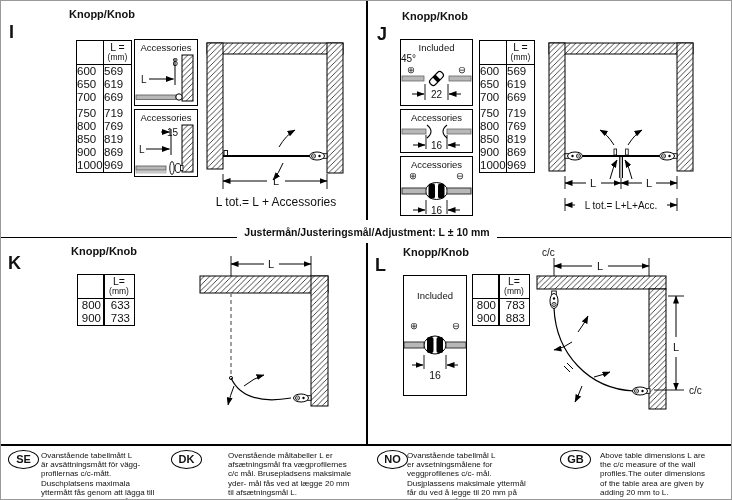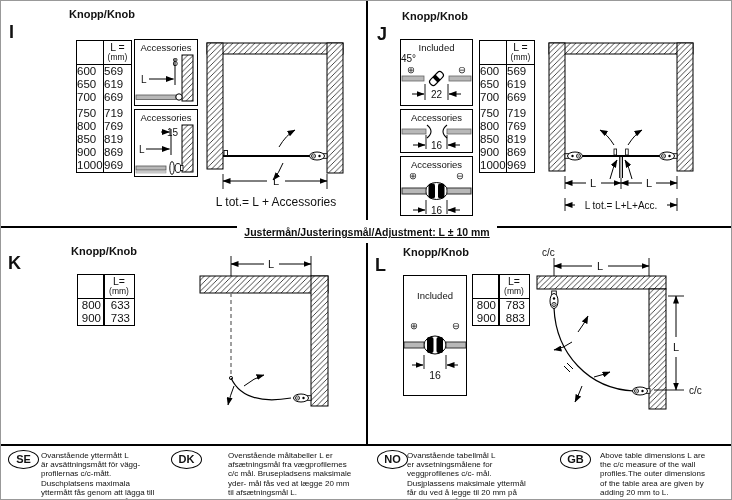--- a/index.html
+++ b/index.html
@@ -9,21 +9,21 @@
     font-family:"Liberation Sans",sans-serif;color:#111;
   }
   .page *{box-sizing:border-box;}
   svg text{font-family:"Liberation Sans",sans-serif;fill:#111;}
   .abs{position:absolute;}
   .seclabel{position:absolute;font-weight:bold;font-size:18px;line-height:18px;}
   .sectitle{position:absolute;font-weight:bold;font-size:11px;line-height:11px;}
   
   .vline{position:absolute;left:365px;width:1.5px;background:#000;}
   .hline-bottom{position:absolute;left:0;top:443px;width:732px;height:1.5px;background:#000;}
-  .adjust-band{position:absolute;left:0;top:225px;width:732px;height:12px;display:flex;align-items:flex-start;gap:7px;text-decoration:underline;}
+  .adjust-band{position:absolute;left:0;top:225px;width:732px;height:12px;display:flex;align-items:flex-end;gap:7px;}
   .adjust-band .line{flex:1;height:1.5px;background:#000;}
   .adjust-band .txt{font-weight:bold;font-size:10.5px;white-space:nowrap;}
   
   .dimtable{position:absolute;border:1.3px solid #000;background:#fff;font-size:11.5px;line-height:13px;}
   .dthead{display:flex;border-bottom:1px solid #000;}
   .dtrow{display:flex;}
   .t-ij{width:56px;}
   .t-ij .c1{width:27px;border-right:1px solid #000;text-align:right;padding-right:20px;}
   .t-ij .c2{width:27px;text-align:left;padding-right:3px;}
   .t-kl{width:58px;}
@@ -395,21 +395,21 @@
     <line x1="134" y1="52" x2="150" y2="52" stroke="#000" stroke-width="0.9"></line>
     <line x1="120" y1="146" x2="150" y2="146" stroke="#000" stroke-width="0.9"></line>
     <line x1="142" y1="52" x2="142" y2="93" stroke="#000" stroke-width="1" marker-start="url(#arr)"></line>
     <line x1="142" y1="113" x2="142" y2="146" stroke="#000" stroke-width="1" marker-end="url(#arr)"></line>
     <text x="142" y="107" font-size="11" text-anchor="middle">L</text>
     <text x="155" y="150" font-size="10">c/c</text>
   </svg>
 
   <div class="langoval" style="left:7px;top:449px;">SE</div>
   <div class="langtext" style="left:40px;top:450px;width:140px;">
-    <div>Ovanstående yttermått L</div>
+    <div>Ovanstående tabellmått L</div>
     <div>är avsättningsmått för vägg-</div>
     <div>profilernas c/c-mått.</div>
     <div>Duschplatsens maximala</div>
     <div>yttermått fås genom att lägga till</div>
     <div>20 mm till avsättningsmått L .</div>
   </div>
 
   <div class="langoval" style="left:170px;top:449px;">DK</div>
   <div class="langtext" style="left:227px;top:450px;width:142px;">
     <div>Ovenstående måltabeller L er</div>

